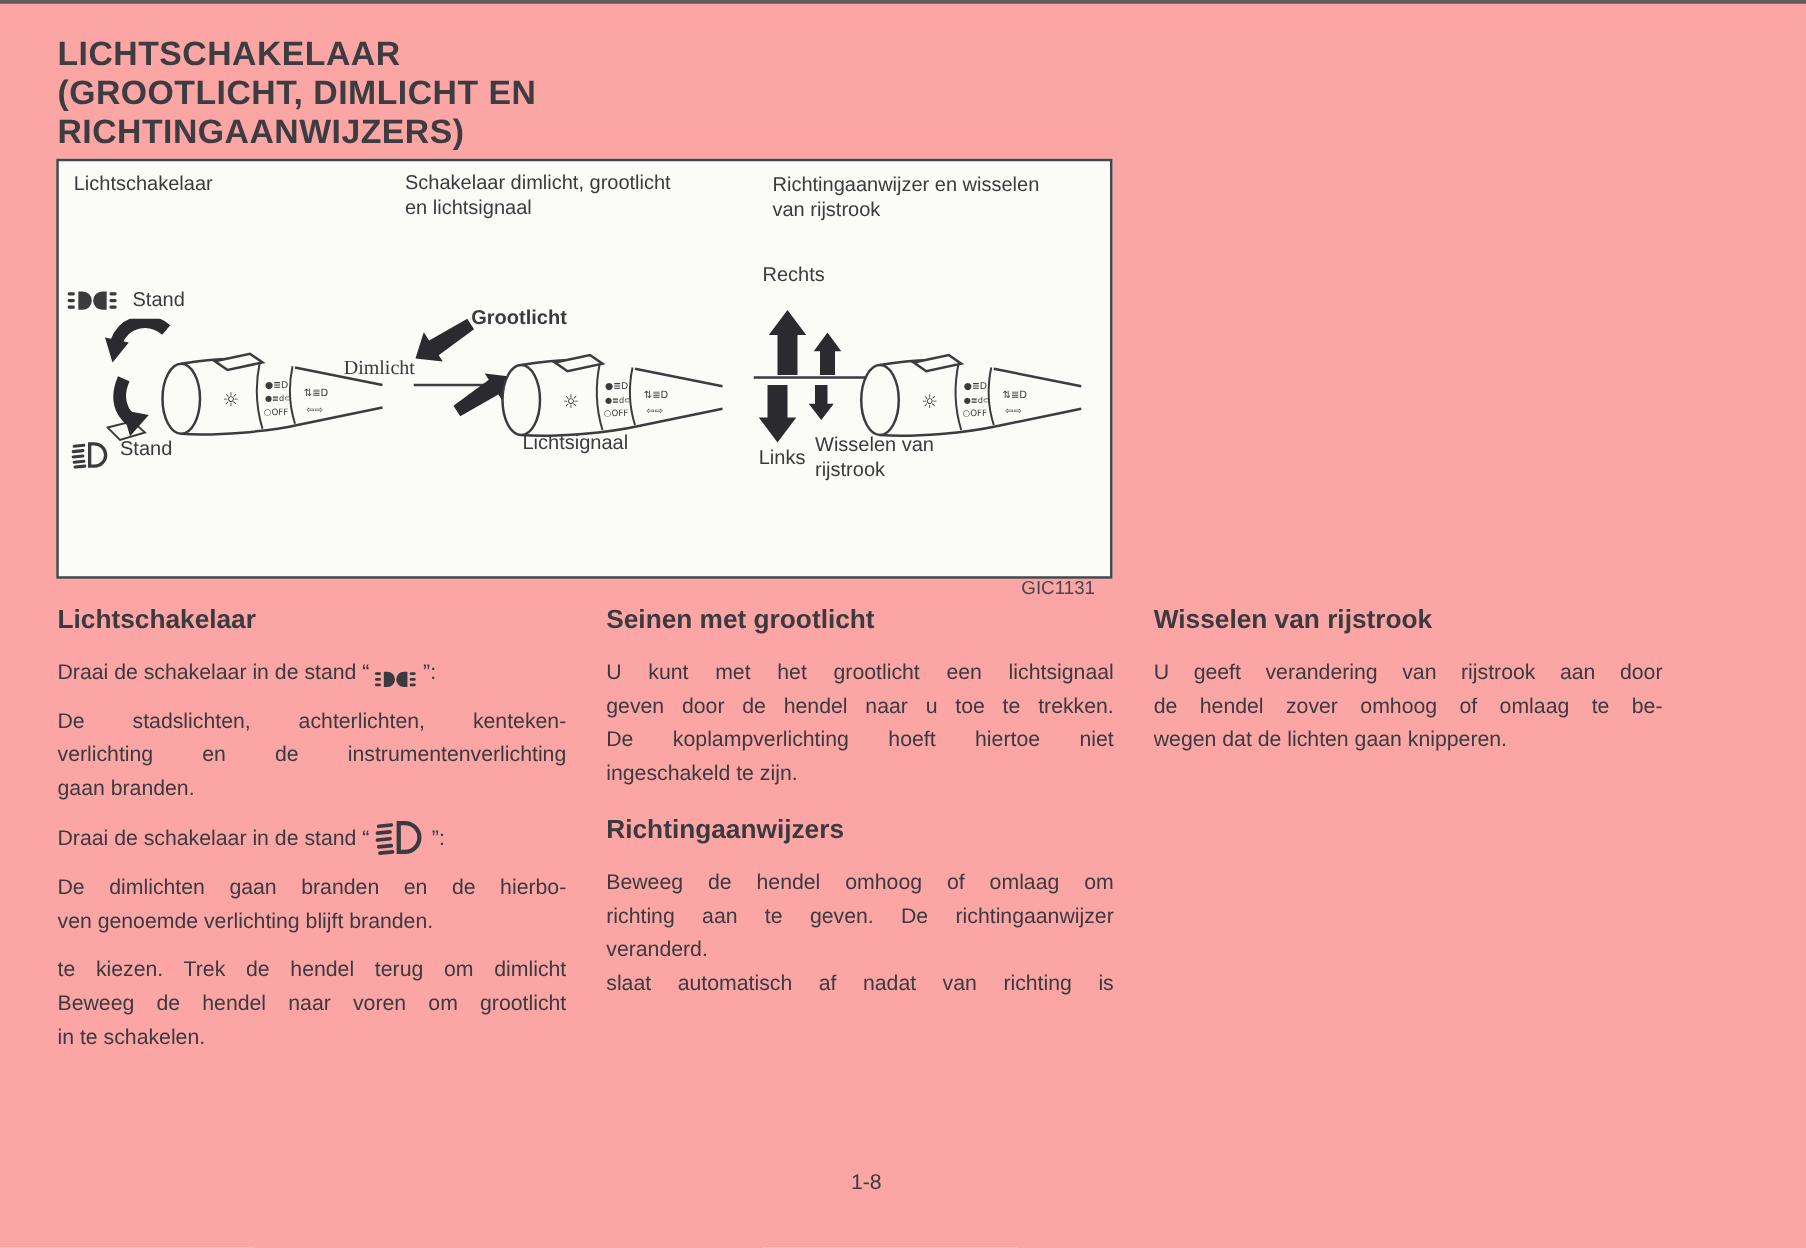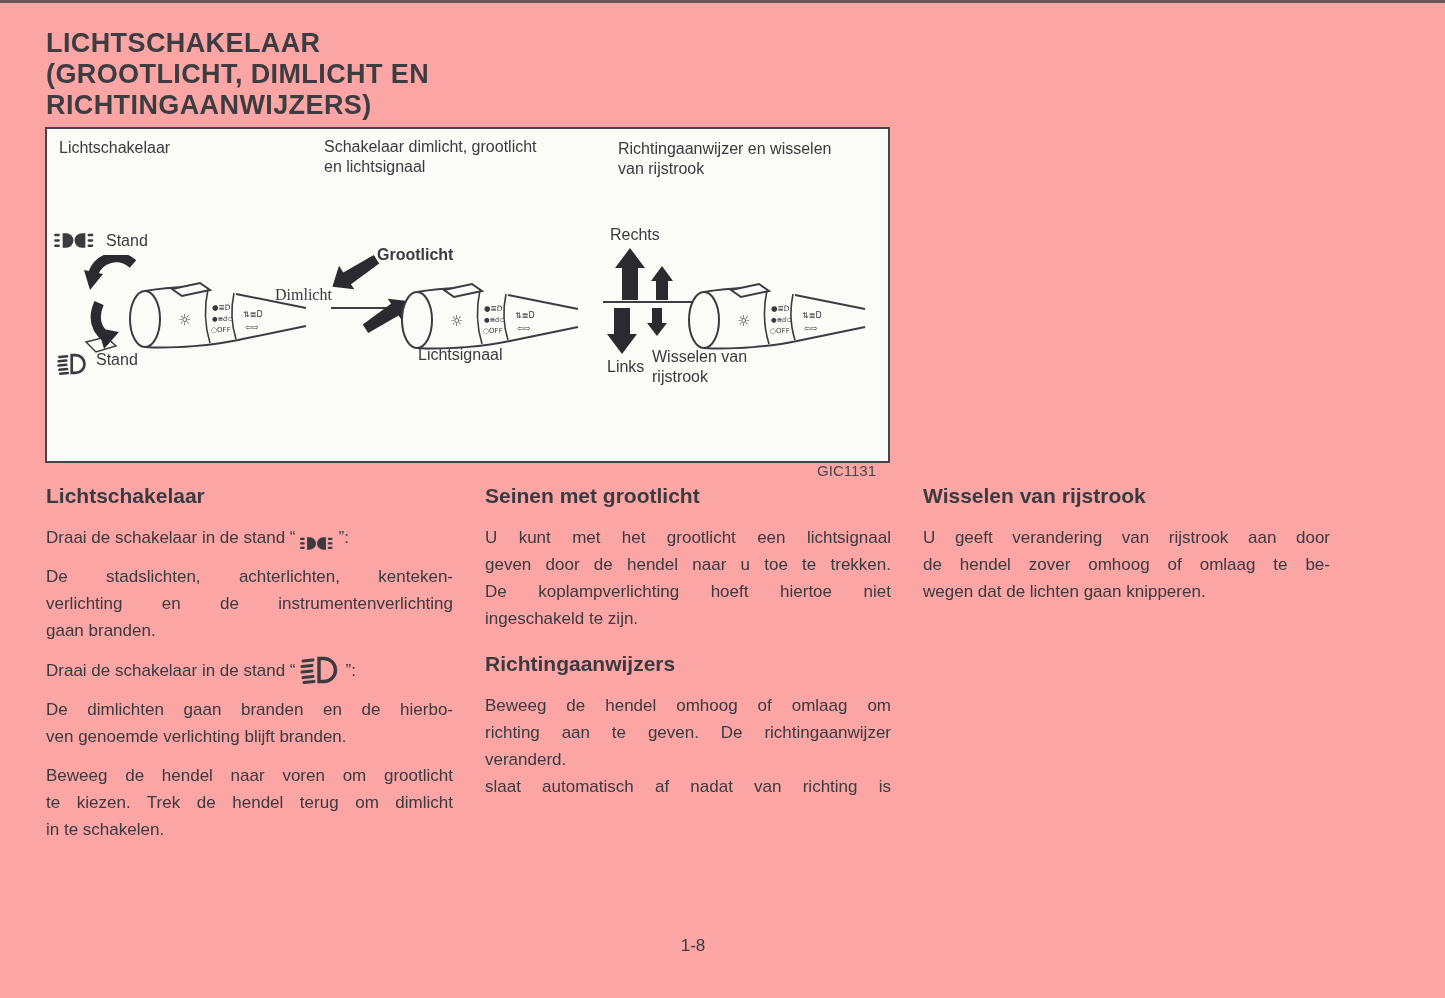--- a/index.html
+++ b/index.html
@@ -123,21 +123,21 @@
       <path d="M44 12 L72 6 L82 13 L54 19 Z" fill="#fbfbf8" stroke="#3b3b40" stroke-width="2"></path>
       <ellipse cx="17" cy="42" rx="15" ry="28" fill="#fbfbf8" stroke="#3b3b40" stroke-width="2"></ellipse>
       <text x="50" y="48" font-size="15">☼</text>
       <text x="84" y="33" font-size="7.5">●≣D</text>
       <text x="84" y="44" font-size="6.5">●≣d⊂</text>
       <text x="83" y="55" font-size="7">○OFF</text>
       <text x="115" y="40" font-size="8">⇅≣D</text>
       <text x="117" y="53" font-size="8">⇦⇨</text>
     </svg>
 
-    <div class="flabel" style="left:563px;top:96px;">Rechts</div>
+    <div class="flabel" style="left:563px;top:82px;">Rechts</div>
     <svg class="abs" style="left:568px;top:119px;" width="30" height="52" viewBox="0 0 30 52">
       <polygon points="15,0 30,20 23,20 23,52 7,52 7,20 0,20" fill="#2b2b2f"></polygon>
     </svg>
     <svg class="abs" style="left:604px;top:137px;" width="22" height="34" viewBox="0 0 22 34">
       <polygon points="11,0 22,15 17,15 17,34 5,34 5,15 0,15" fill="#2b2b2f"></polygon>
     </svg>
     <div class="hline" style="left:556px;top:172px;width:92px;"></div>
     <svg class="abs" style="left:560px;top:179px;" width="30" height="46" viewBox="0 0 30 46">
       <polygon points="15,46 30,26 23,26 23,0 7,0 7,26 0,26" fill="#2b2b2f"></polygon>
     </svg>
@@ -202,22 +202,22 @@
         </g>
         <path d="M19 2.5 h5 a11 11 0 0 1 0 23 h-5 z" fill="none" stroke="#3a3a3f" stroke-width="3.4"></path>
       </svg>
       <span>”:</span>
     </p>
     <div class="para">
       <div class="jline">De dimlichten gaan branden en de hierbo-</div>
       <div class="jline last">ven genoemde verlichting blijft branden.</div>
     </div>
     <div class="para">
+      <div class="jline">te kiezen. Trek de hendel terug om dimlicht</div>
       <div class="jline">Beweeg de hendel naar voren om grootlicht</div>
-      <div class="jline">te kiezen. Trek de hendel terug om dimlicht</div>
       <div class="jline last">in te schakelen.</div>
     </div>
   </section>
 
   <section class="col" style="left:485px;width:406px;">
     <h2>Seinen met grootlicht</h2>
     <div class="para">
       <div class="jline">U kunt met het grootlicht een lichtsignaal</div>
       <div class="jline">geven door de hendel naar u toe te trekken.</div>
       <div class="jline">De koplampverlichting hoeft hiertoe niet</div>

